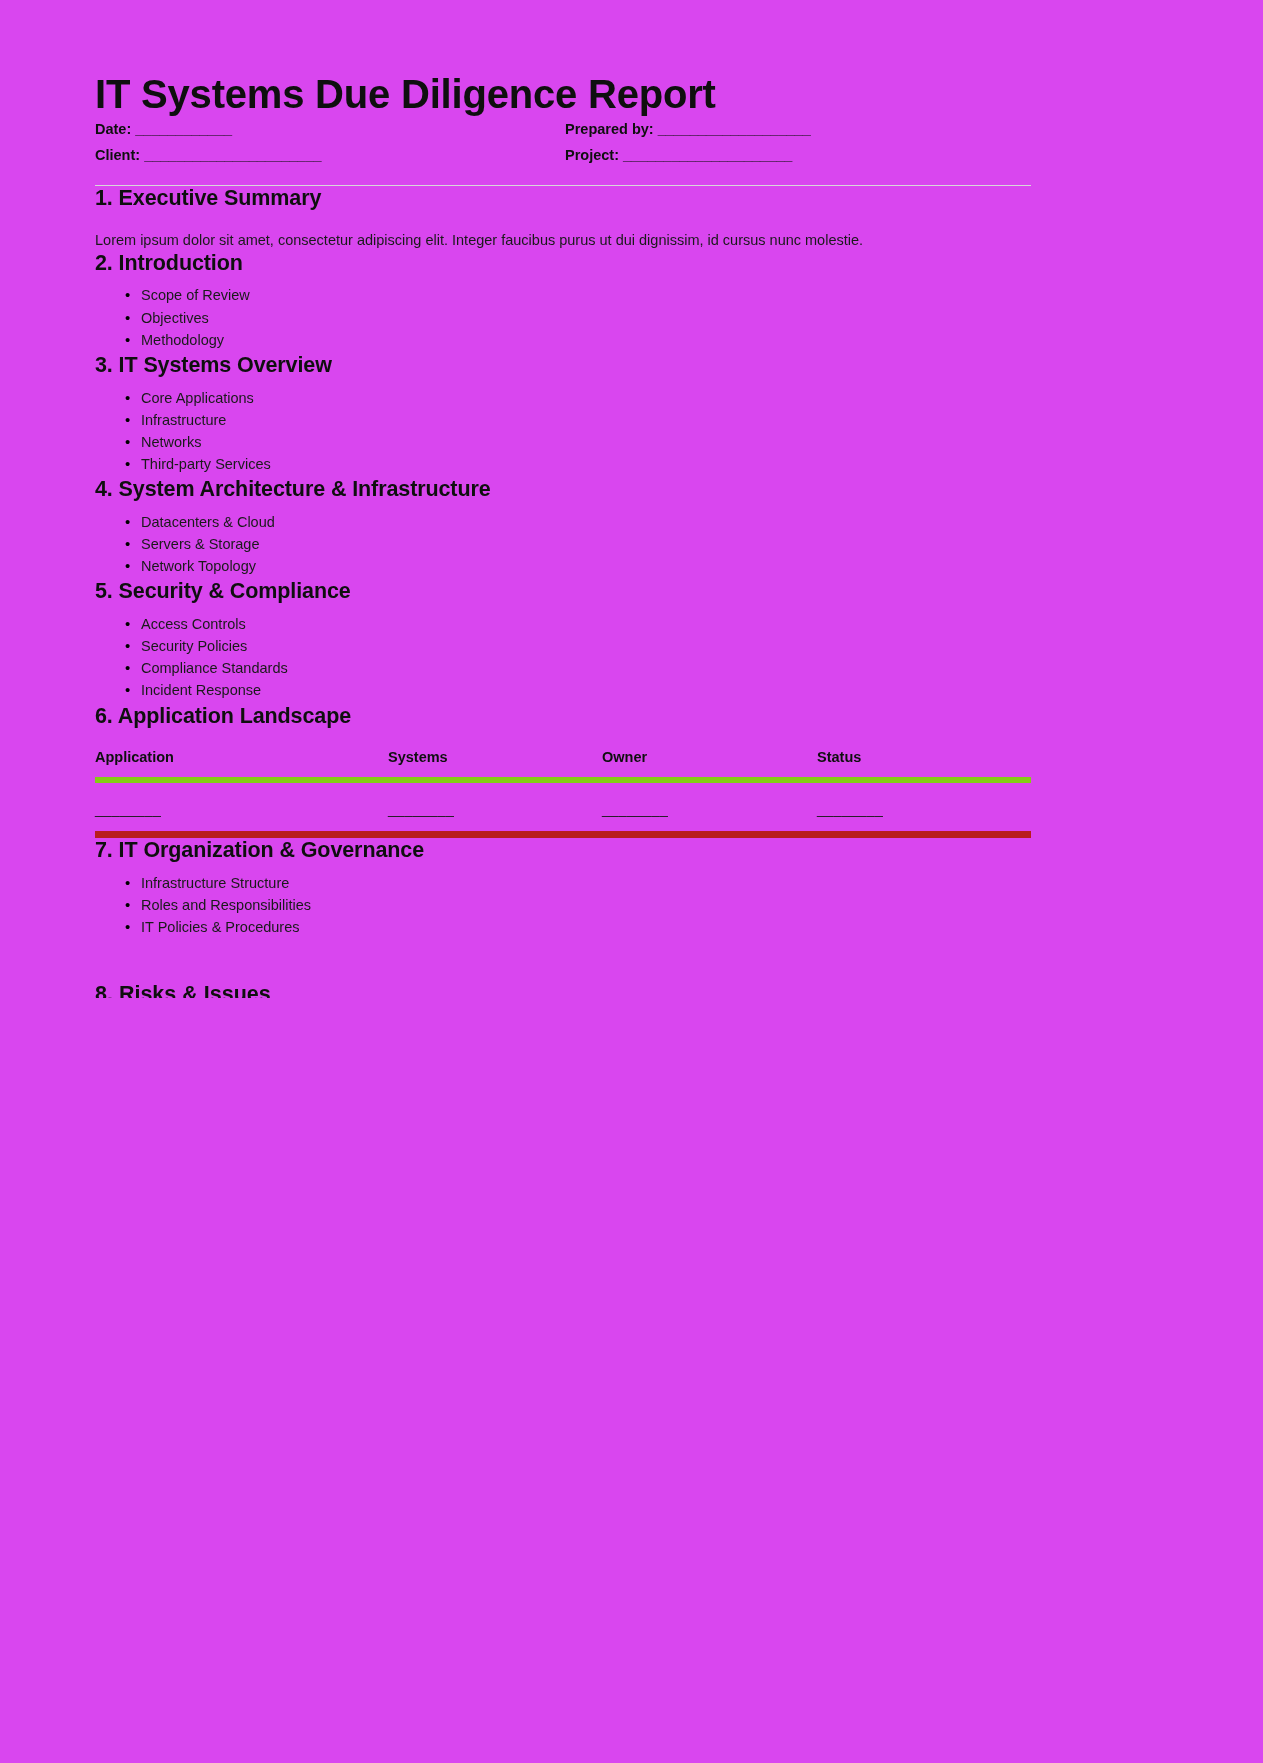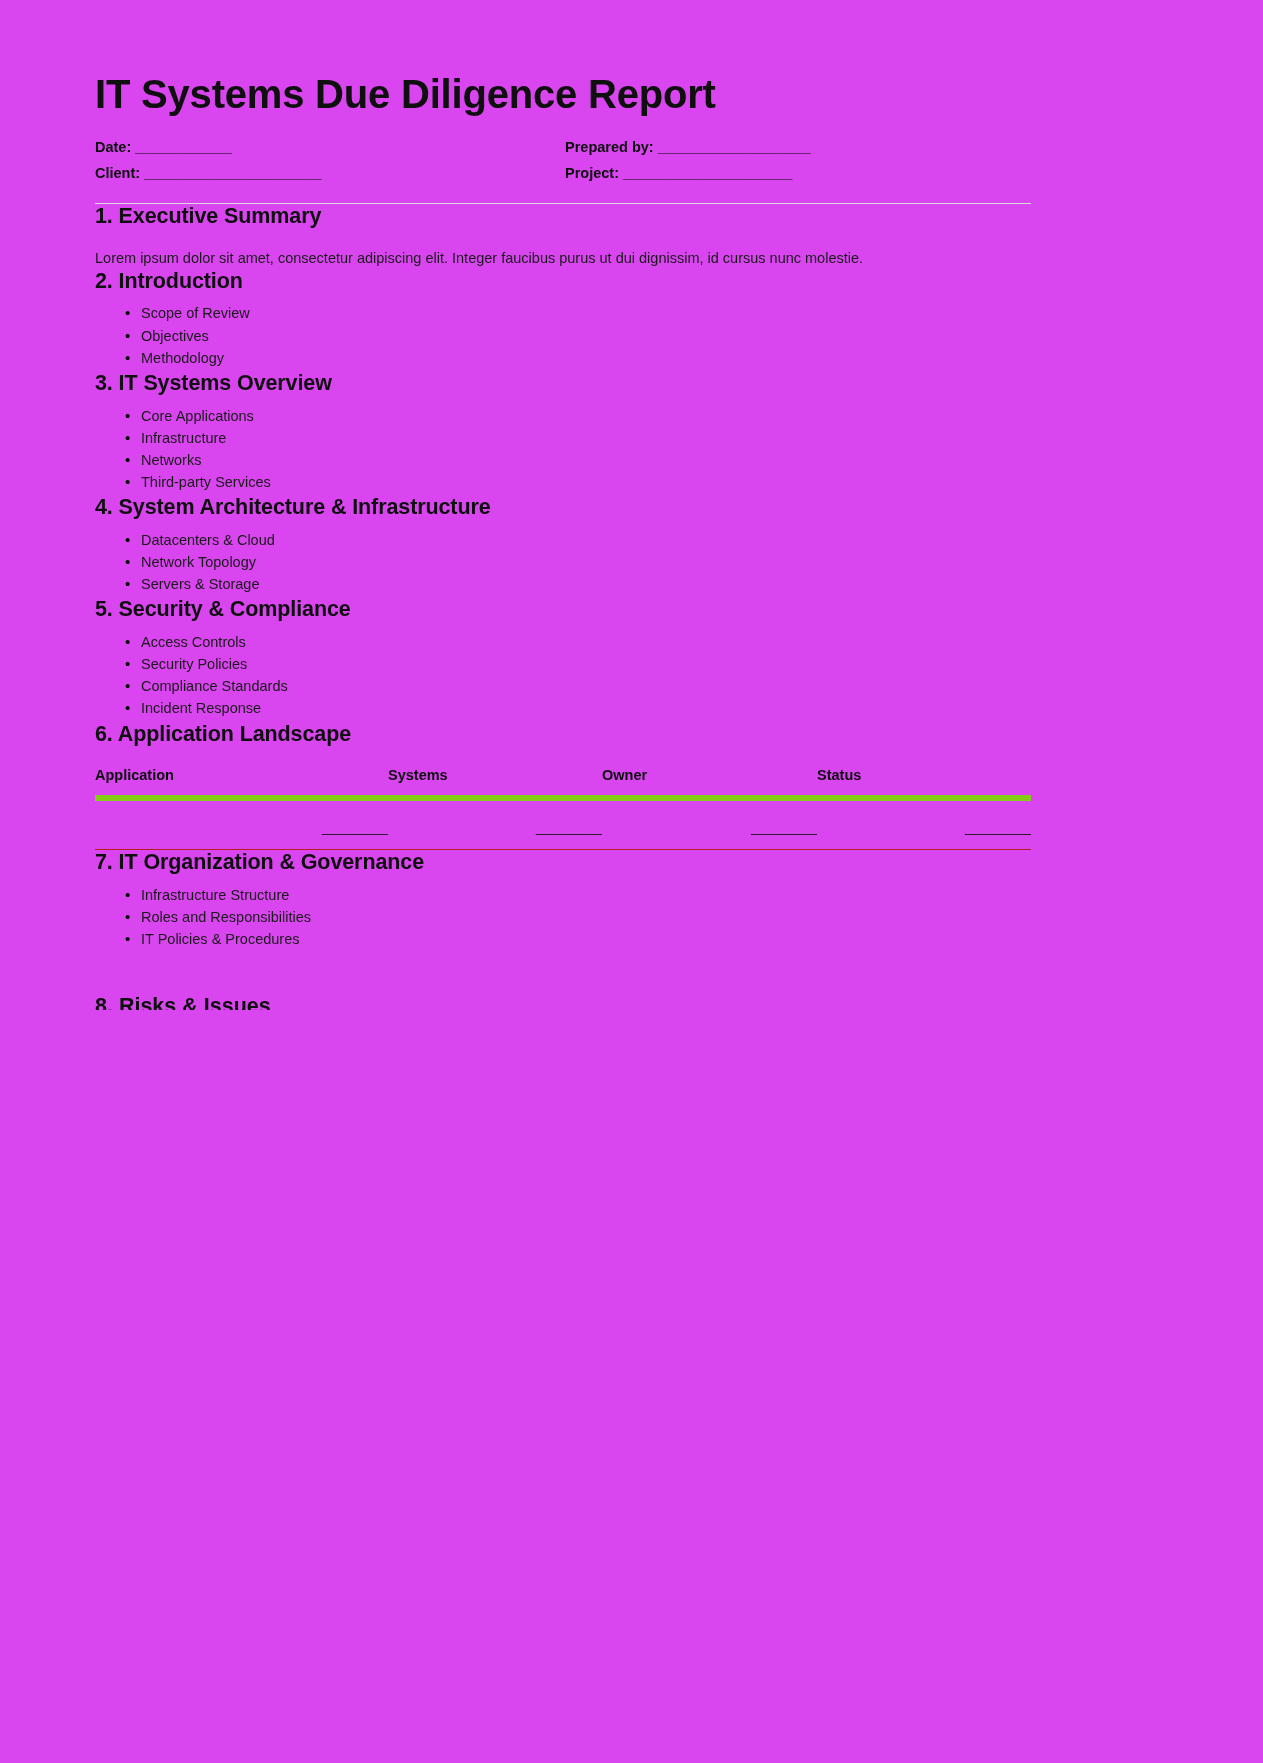--- a/index.html
+++ b/index.html
@@ -43,21 +43,21 @@
     font-size: 40px;
     font-weight: 600;
     letter-spacing: -0.2px;
     margin: 0;
     padding-top: 72px;
     line-height: 1.12;
     color: #0f0f0f;
   }
 
   .meta-block {
-    margin-top: 22px;
+    margin-top: 4px;
     width: 936px;
   }
   .meta-row {
     display: flex;
     width: 100%;
     margin-bottom: 10px;
   }
   .meta-cell {
     font-size: 14.5px;
     font-weight: bold;
@@ -129,25 +129,25 @@
   }
   table.app-table th {
     text-align: left;
     font-size: 14.5px;
     font-weight: bold;
     color: #0f0f0f;
     padding: 0 0 12px 0;
     border-bottom: 6px solid #84cc16;
   }
   table.app-table td {
-    text-align: right;
+    text-align: left;
     font-size: 14.5px;
     color: #1a1a1a;
     padding: 18px 0 14px 0;
-    border-bottom: 1px solid #b91c1c;
+    border-bottom: 7px solid #b91c1c;
     letter-spacing: 0.2px;
   }
   .col-application { width: 293px; }
   .col-purpose     { width: 214px; }
   .col-owner       { width: 215px; }
   .col-status      { width: 214px; }
 
   
   .clipped-heading-wrap {
     margin-top: 44px;
@@ -210,22 +210,22 @@
       <ul class="bullets">
         <li>Core Applications</li>
         <li>Infrastructure</li>
         <li>Networks</li>
         <li>Third-party Services</li>
       </ul>
 
       <h2 class="section-heading sec-n">4. System Architecture &amp; Infrastructure</h2>
       <ul class="bullets">
         <li>Datacenters &amp; Cloud</li>
+        <li>Servers &amp; Storage</li>
         <li>Network Topology</li>
-        <li>Servers &amp; Storage</li>
       </ul>
 
       <h2 class="section-heading sec-n">5. Security &amp; Compliance</h2>
       <ul class="bullets">
         <li>Access Controls</li>
         <li>Security Policies</li>
         <li>Compliance Standards</li>
         <li>Incident Response</li>
       </ul>
 

